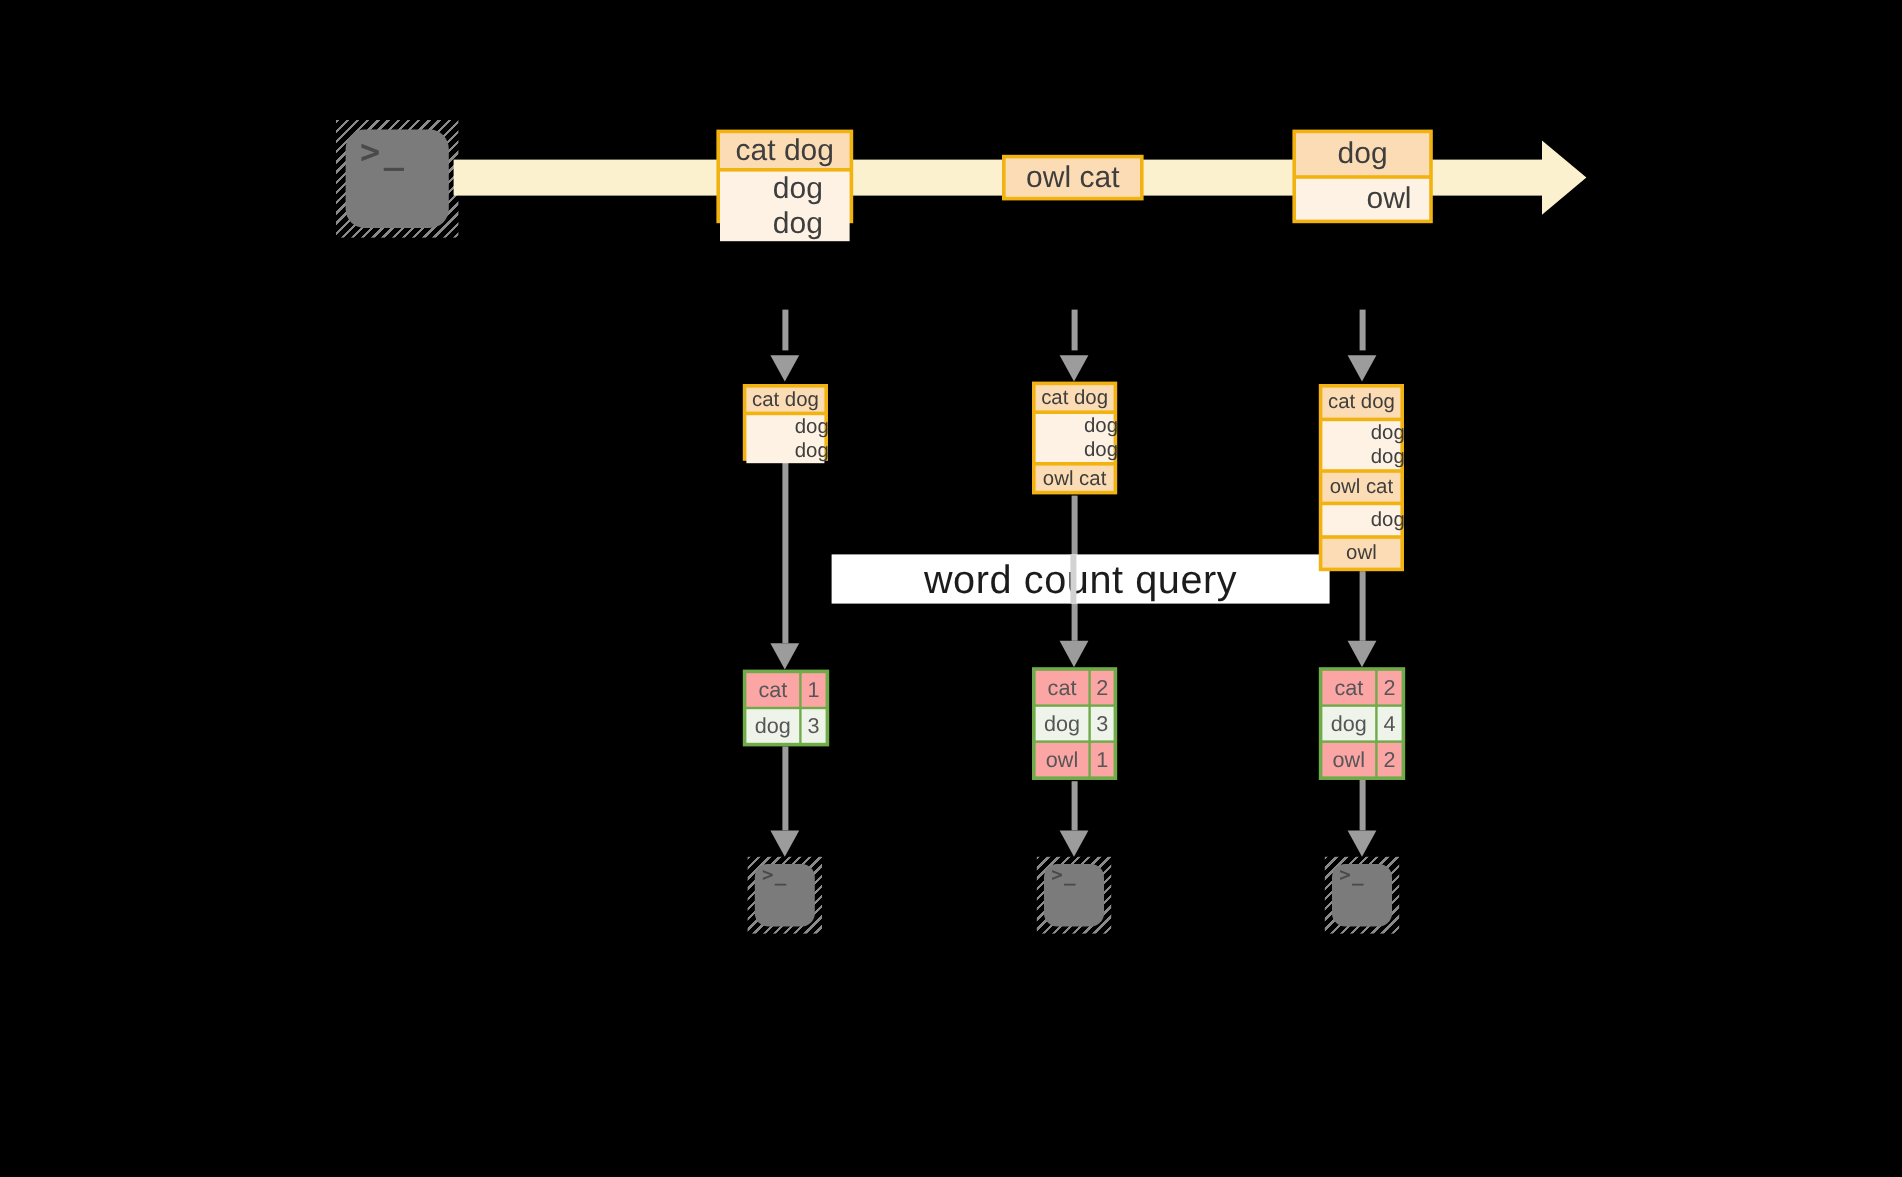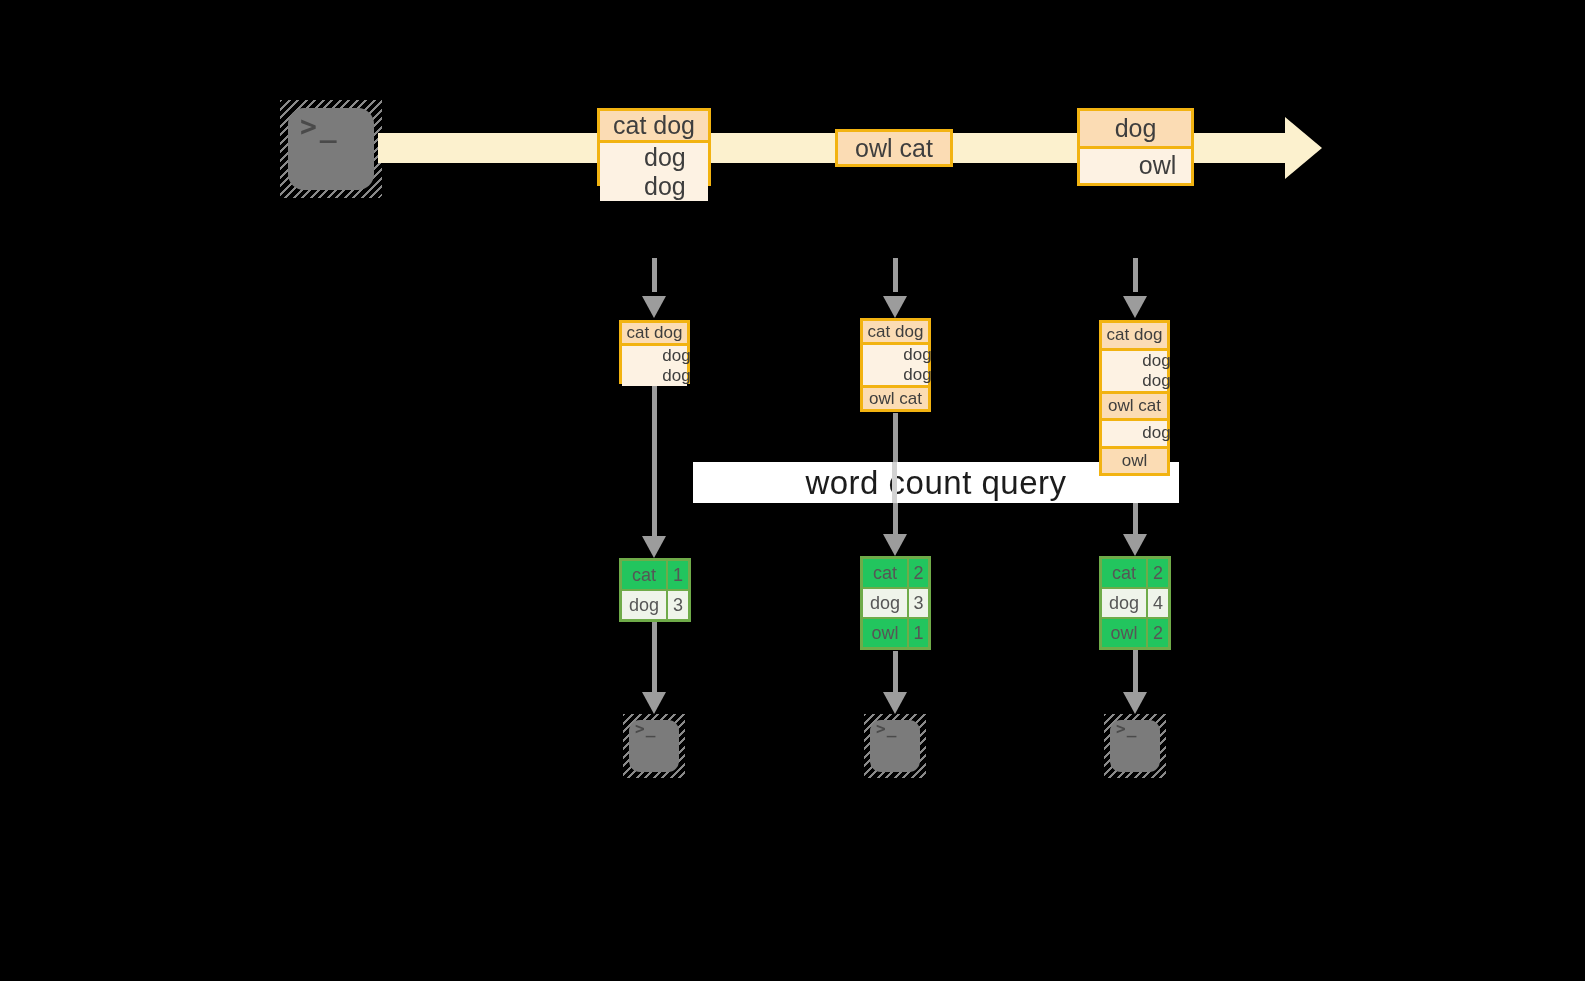--- a/index.html
+++ b/index.html
@@ -49,32 +49,32 @@
   .arrow{position:absolute;width:24px;display:flex;flex-direction:column;align-items:center;z-index:1;}
   .shaft{width:5px;background:#9c9c9c;flex:1;}
   .dash{width:5px;background:#9c9c9c;height:34px;margin-bottom:4px;}
   .ahead{
     width:0;height:0;flex:none;
     border-left:12px solid transparent;border-right:12px solid transparent;
     border-top:22px solid #9c9c9c;
   }
   
   .querybox{
-    position:absolute;left:693px;top:462px;width:486px;height:41px;background:#ffffff;
+    position:absolute;left:693px;top:462px;width:415px;height:41px;background:#ffffff;
     z-index:2;display:flex;align-items:center;justify-content:center;
     font-size:33px;color:#1c1c1c;letter-spacing:0.5px;
   }
   .query-cross{position:absolute;left:892px;top:462px;width:5px;height:41px;background:#d2d2d2;z-index:3;}
   
   .gtable{
     position:absolute;background:#6fab49;padding:3px;display:grid;
     grid-template-columns:44px auto;gap:2px;z-index:4;box-sizing:border-box;
   }
   .gcell{display:flex;align-items:center;justify-content:center;color:#565656;font-size:18px;}
-  .ga{background:#22c55e;}
+  .ga{background:#fca5a5;}
   .gb{background:#eff4ea;}
 </style>
 </head>
 <body>
 
 <div class="canvas">
 
   <div class="term term-big" style="left:280px;top:100px;">
     <div class="hatch"></div>
     <div class="tbody"></div>

